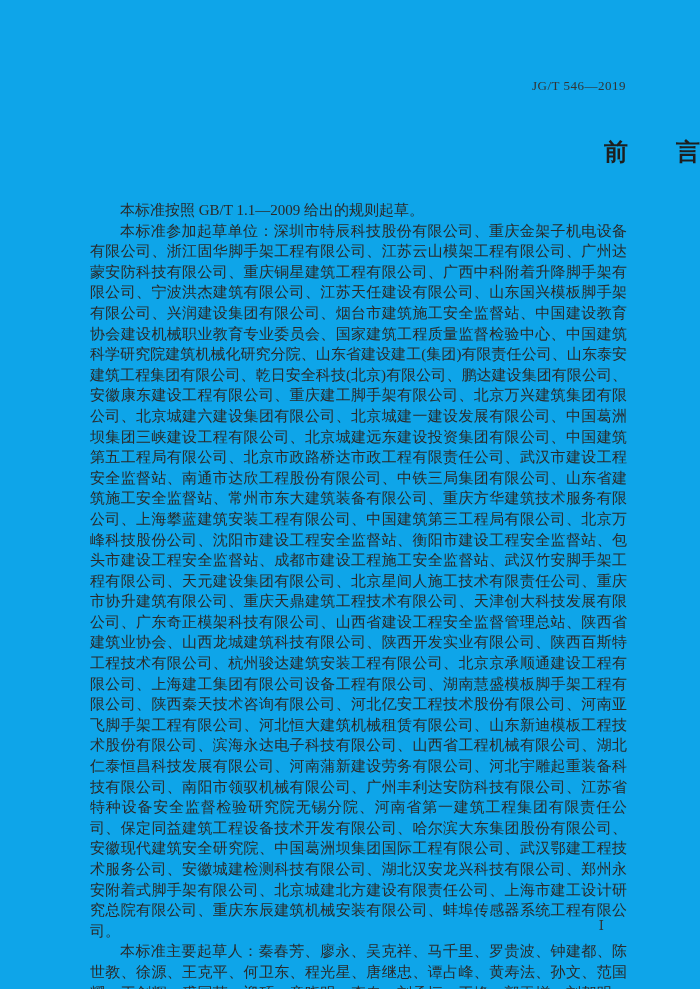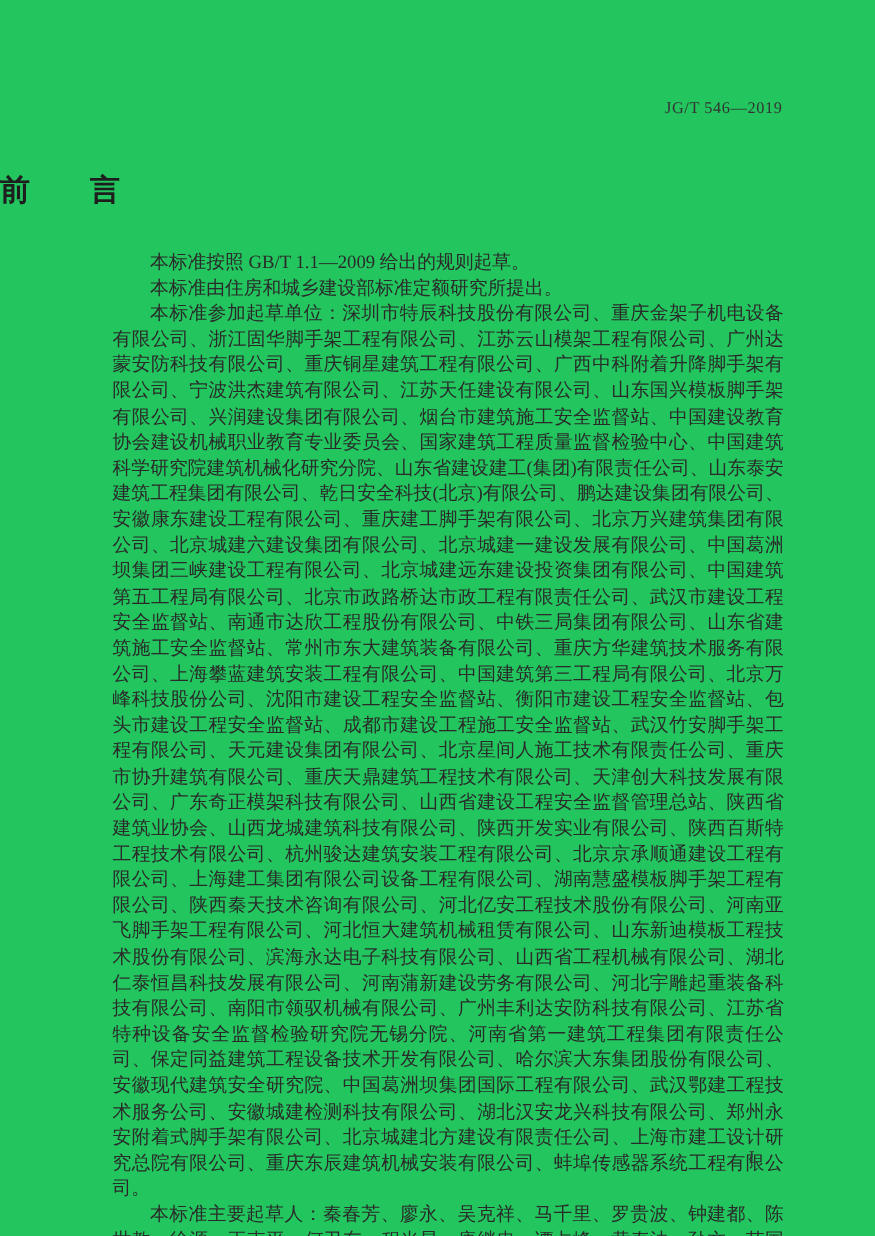--- a/index.html
+++ b/index.html
@@ -1,40 +1,40 @@
 <!DOCTYPE html>
 <html><head>
 <meta charset="utf-8">
 <style>
   html, body { margin: 0; padding: 0; background: #e9e9e7; }
   .page {
     position: relative;
     width: 700px;
     height: 989px;
     margin: 0 auto;
-    background: #22c55e;
+    background: #0ea5e9;
     font-family: "Liberation Serif", "DejaVu Serif", serif;
     color: #232323;
     overflow: hidden;
     box-sizing: border-box;
   }
   .std-code {
     position: absolute;
     top: 78px;
     right: 74px;
     font-size: 13px;
     letter-spacing: 0.5px;
     color: #333;
   }
   .doc-title {
     position: absolute;
     top: 136px;
     left: 0;
     width: 100%;
-    text-align: left;
+    text-align: right;
     font-size: 24px;
     font-weight: bold;
     color: #1e1e1e;
     margin: 0;
   }
   .body-text {
     position: absolute;
     top: 200px;
     left: 90px;
     right: 73px;
@@ -61,20 +61,19 @@
 <body>
 
 <div class="page">
 
   <div class="std-code">JG/T 546—2019</div>
 
   <h1 class="doc-title">前　　言</h1>
 
   <div class="body-text">
     <p>本标准按照 GB/T 1.1—2009 给出的规则起草。</p>
-    <p>本标准由住房和城乡建设部标准定额研究所提出。</p>
     <p>本标准参加起草单位：深圳市特辰科技股份有限公司、重庆金架子机电设备有限公司、浙江固华脚手架工程有限公司、江苏云山模架工程有限公司、广州达蒙安防科技有限公司、重庆铜星建筑工程有限公司、广西中科附着升降脚手架有限公司、宁波洪杰建筑有限公司、江苏天任建设有限公司、山东国兴模板脚手架有限公司、兴润建设集团有限公司、烟台市建筑施工安全监督站、中国建设教育协会建设机械职业教育专业委员会、国家建筑工程质量监督检验中心、中国建筑科学研究院建筑机械化研究分院、山东省建设建工(集团)有限责任公司、山东泰安建筑工程集团有限公司、乾日安全科技(北京)有限公司、鹏达建设集团有限公司、安徽康东建设工程有限公司、重庆建工脚手架有限公司、北京万兴建筑集团有限公司、北京城建六建设集团有限公司、北京城建一建设发展有限公司、中国葛洲坝集团三峡建设工程有限公司、北京城建远东建设投资集团有限公司、中国建筑第五工程局有限公司、北京市政路桥达市政工程有限责任公司、武汉市建设工程安全监督站、南通市达欣工程股份有限公司、中铁三局集团有限公司、山东省建筑施工安全监督站、常州市东大建筑装备有限公司、重庆方华建筑技术服务有限公司、上海攀蓝建筑安装工程有限公司、中国建筑第三工程局有限公司、北京万峰科技股份公司、沈阳市建设工程安全监督站、衡阳市建设工程安全监督站、包头市建设工程安全监督站、成都市建设工程施工安全监督站、武汉竹安脚手架工程有限公司、天元建设集团有限公司、北京星间人施工技术有限责任公司、重庆市协升建筑有限公司、重庆天鼎建筑工程技术有限公司、天津创大科技发展有限公司、广东奇正模架科技有限公司、山西省建设工程安全监督管理总站、陕西省建筑业协会、山西龙城建筑科技有限公司、陕西开发实业有限公司、陕西百斯特工程技术有限公司、杭州骏达建筑安装工程有限公司、北京京承顺通建设工程有限公司、上海建工集团有限公司设备工程有限公司、湖南慧盛模板脚手架工程有限公司、陕西秦天技术咨询有限公司、河北亿安工程技术股份有限公司、河南亚飞脚手架工程有限公司、河北恒大建筑机械租赁有限公司、山东新迪模板工程技术股份有限公司、滨海永达电子科技有限公司、山西省工程机械有限公司、湖北仁泰恒昌科技发展有限公司、河南蒲新建设劳务有限公司、河北宇雕起重装备科技有限公司、南阳市领驭机械有限公司、广州丰利达安防科技有限公司、江苏省特种设备安全监督检验研究院无锡分院、河南省第一建筑工程集团有限责任公司、保定同益建筑工程设备技术开发有限公司、哈尔滨大东集团股份有限公司、安徽现代建筑安全研究院、中国葛洲坝集团国际工程有限公司、武汉鄂建工程技术服务公司、安徽城建检测科技有限公司、湖北汉安龙兴科技有限公司、郑州永安附着式脚手架有限公司、北京城建北方建设有限责任公司、上海市建工设计研究总院有限公司、重庆东辰建筑机械安装有限公司、蚌埠传感器系统工程有限公司。</p>
     <p>本标准主要起草人：秦春芳、廖永、吴克祥、马千里、罗贵波、钟建都、陈世教、徐源、王克平、何卫东、程光星、唐继忠、谭占峰、黄寿法、孙文、范国耀、王剑辉、裘国荣、迎硕、童晓明、李奇、刘承恒、王峰、郭玉增、刘贺明、王春琛、孟宪达、杜金山、孟泰、亓玉政、张东宁、孙丽珍、李文、王连明、韩建成、宗兆民、张永杰、李友华、刘鑫、解江海、张乃国、牛力、徐红贵、朱红军、钱建陇、张英明、郑大昌、王华成、张浩峰、张俊、高立亮、童成章、朱兵、王志坚、宋连海、郭建平、岳韵波、周桥、洪寿涛、刘建国、王跃、周东、邓正新、魏明、宫守河、王俊川、赵宏伟、黄开友、刘帮力、刘龙飞、平京辉、丁水根、鲁成胜、陈西锋、杨林、吴国政</p>
   </div>
 
   <div class="page-number">Ⅰ</div>
 
 </div>
 
 </body></html>

